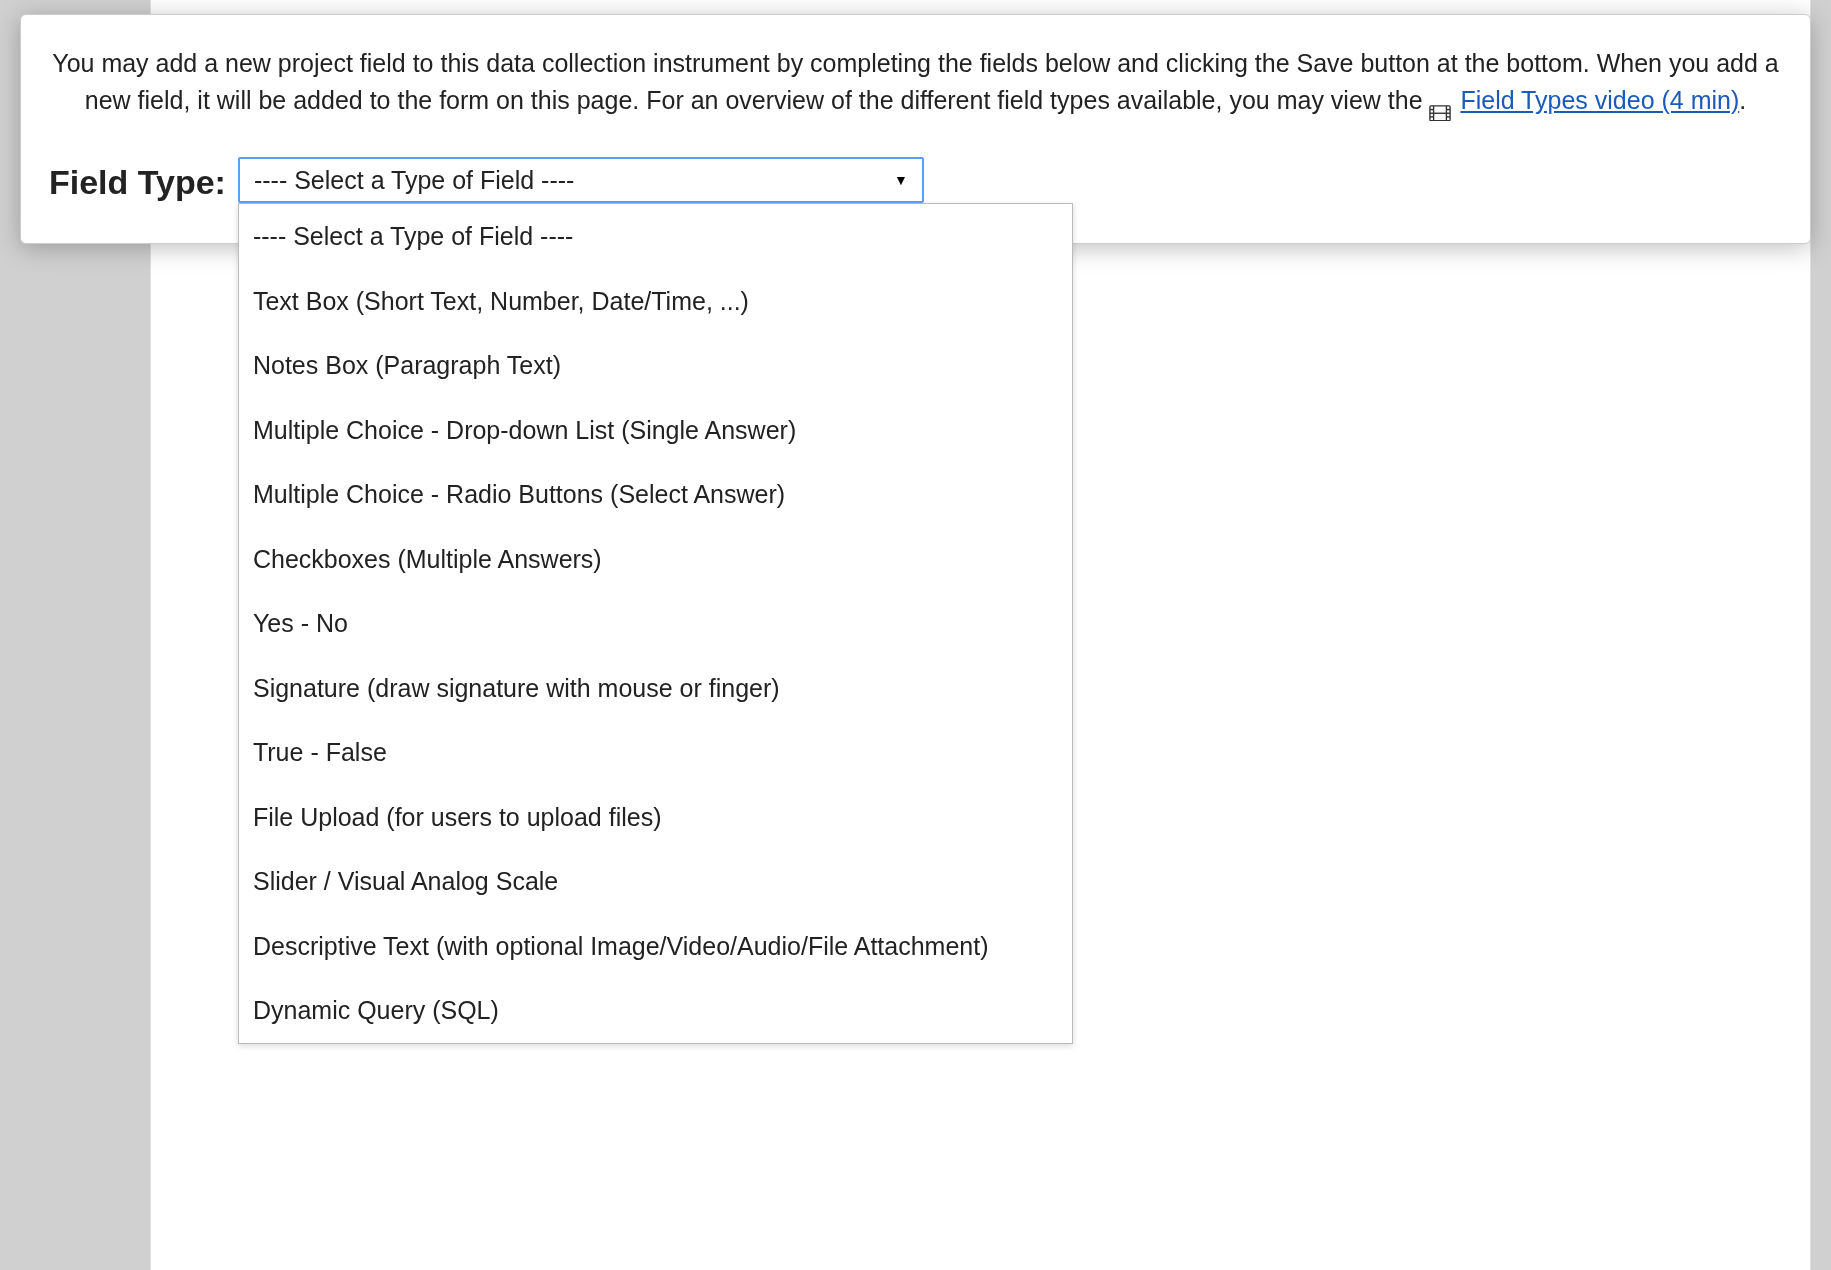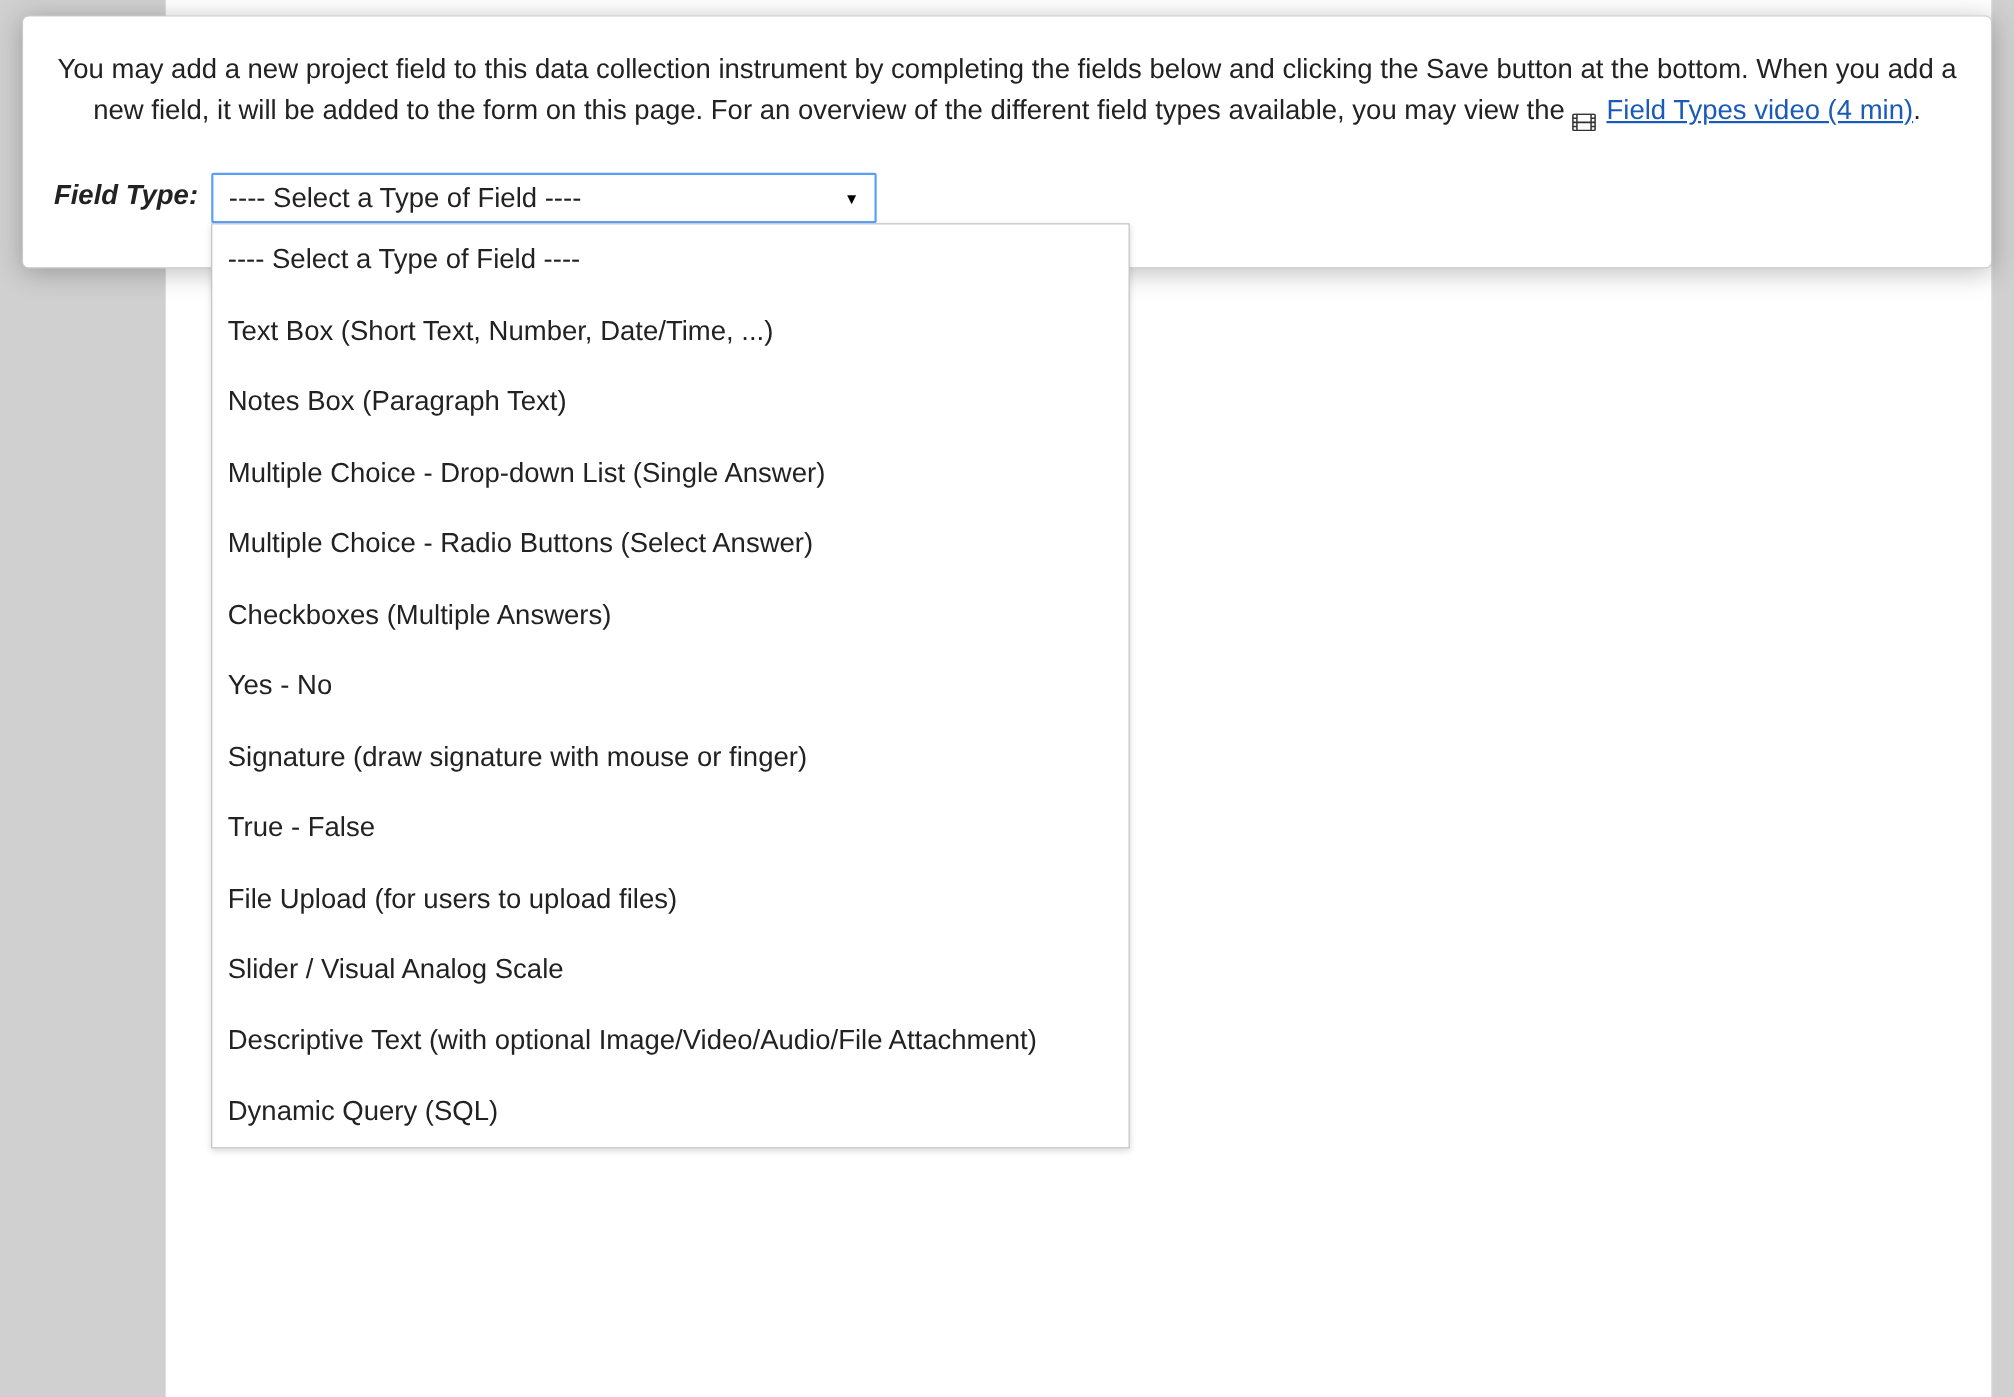--- a/index.html
+++ b/index.html
@@ -95,30 +95,29 @@
       height: 16px;
       vertical-align: middle;
       margin-right: 2px;
     }
     .field-row {
       display: flex;
       align-items: flex-start;
       gap: 12px;
     }
     .field-label {
-      font-size: 25px;
+      font-size: 34px;
       font-weight: bold;
       color: #222;
       padding-top: 6px;
       white-space: nowrap;
-      font-style: italic;
     }
     .select-wrapper {
       position: relative;
-      width: 605px;
+      width: 686px;
     }
     .custom-select {
       width: 100%;
       height: 46px;
       border: 2px solid #5a9eff;
       border-radius: 2px;
       background: #fff;
       display: flex;
       align-items: center;
       justify-content: space-between;

